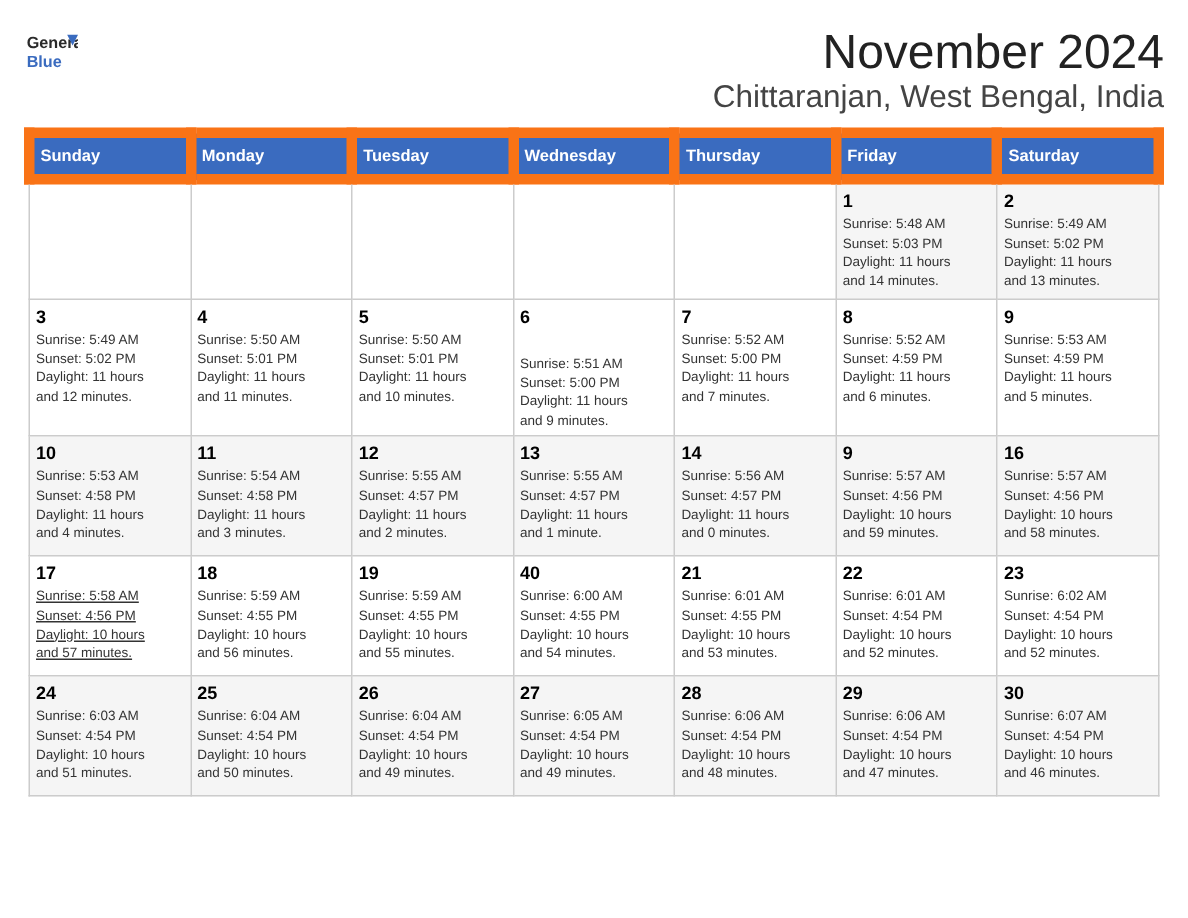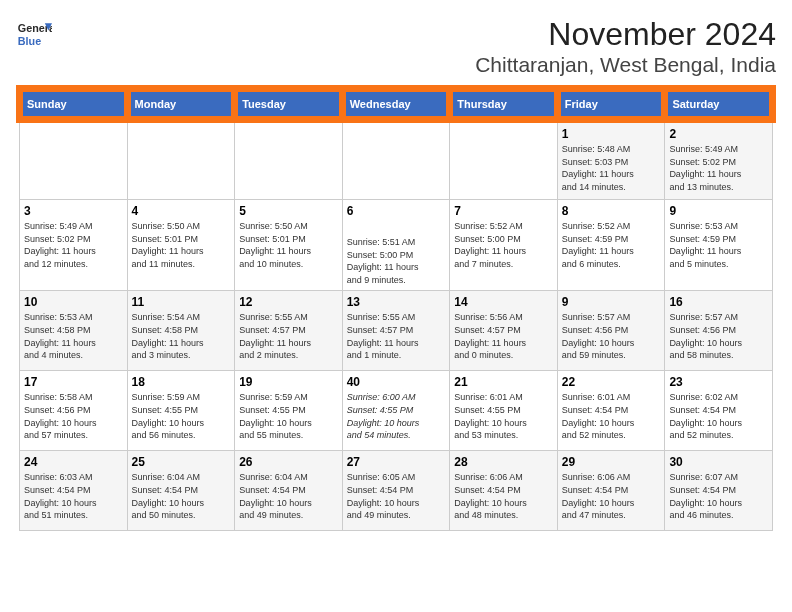--- a/index.html
+++ b/index.html
@@ -226,42 +226,42 @@
           <span class="day-num">16</span>
           <div class="day-info" style="white-space: pre-line;">Sunrise: 5:57 AM
 Sunset: 4:56 PM
 Daylight: 10 hours
 and 58 minutes.</div>
         </td>
       </tr>
       <tr>
         <td>
           <span class="day-num">17</span>
-          <div class="day-info" style="white-space: pre-line;">Sunrise: 5:58 AM
+          <div class="day-info" style="white-space: pre-line; text-decoration: underline;">Sunrise: 5:58 AM
 Sunset: 4:56 PM
 Daylight: 10 hours
 and 57 minutes.</div>
         </td>
         <td>
           <span class="day-num">18</span>
           <div class="day-info" style="white-space: pre-line;">Sunrise: 5:59 AM
 Sunset: 4:55 PM
 Daylight: 10 hours
 and 56 minutes.</div>
         </td>
         <td>
           <span class="day-num">19</span>
           <div class="day-info" style="white-space: pre-line;">Sunrise: 5:59 AM
 Sunset: 4:55 PM
 Daylight: 10 hours
 and 55 minutes.</div>
         </td>
         <td>
           <span class="day-num">40</span>
-          <div class="day-info" style="white-space: pre-line; font-style: italic;">Sunrise: 6:00 AM
+          <div class="day-info" style="white-space: pre-line;">Sunrise: 6:00 AM
 Sunset: 4:55 PM
 Daylight: 10 hours
 and 54 minutes.</div>
         </td>
         <td>
           <span class="day-num">21</span>
           <div class="day-info" style="white-space: pre-line;">Sunrise: 6:01 AM
 Sunset: 4:55 PM
 Daylight: 10 hours
 and 53 minutes.</div>

